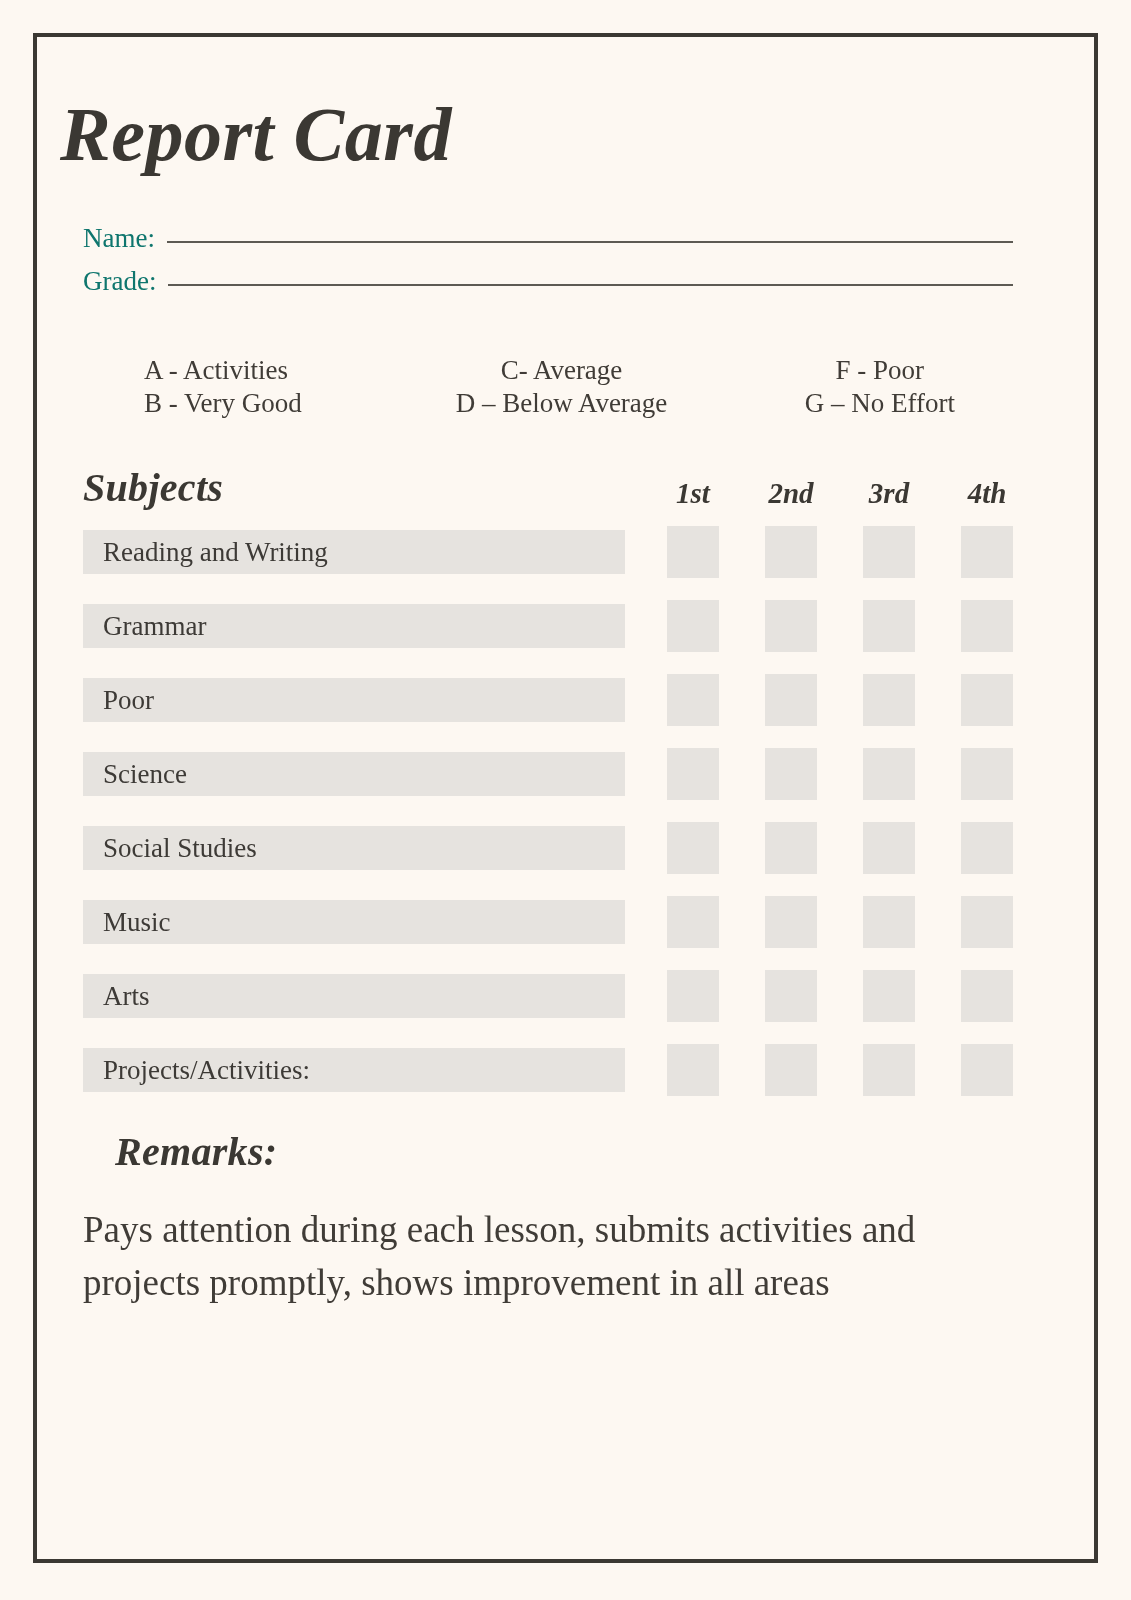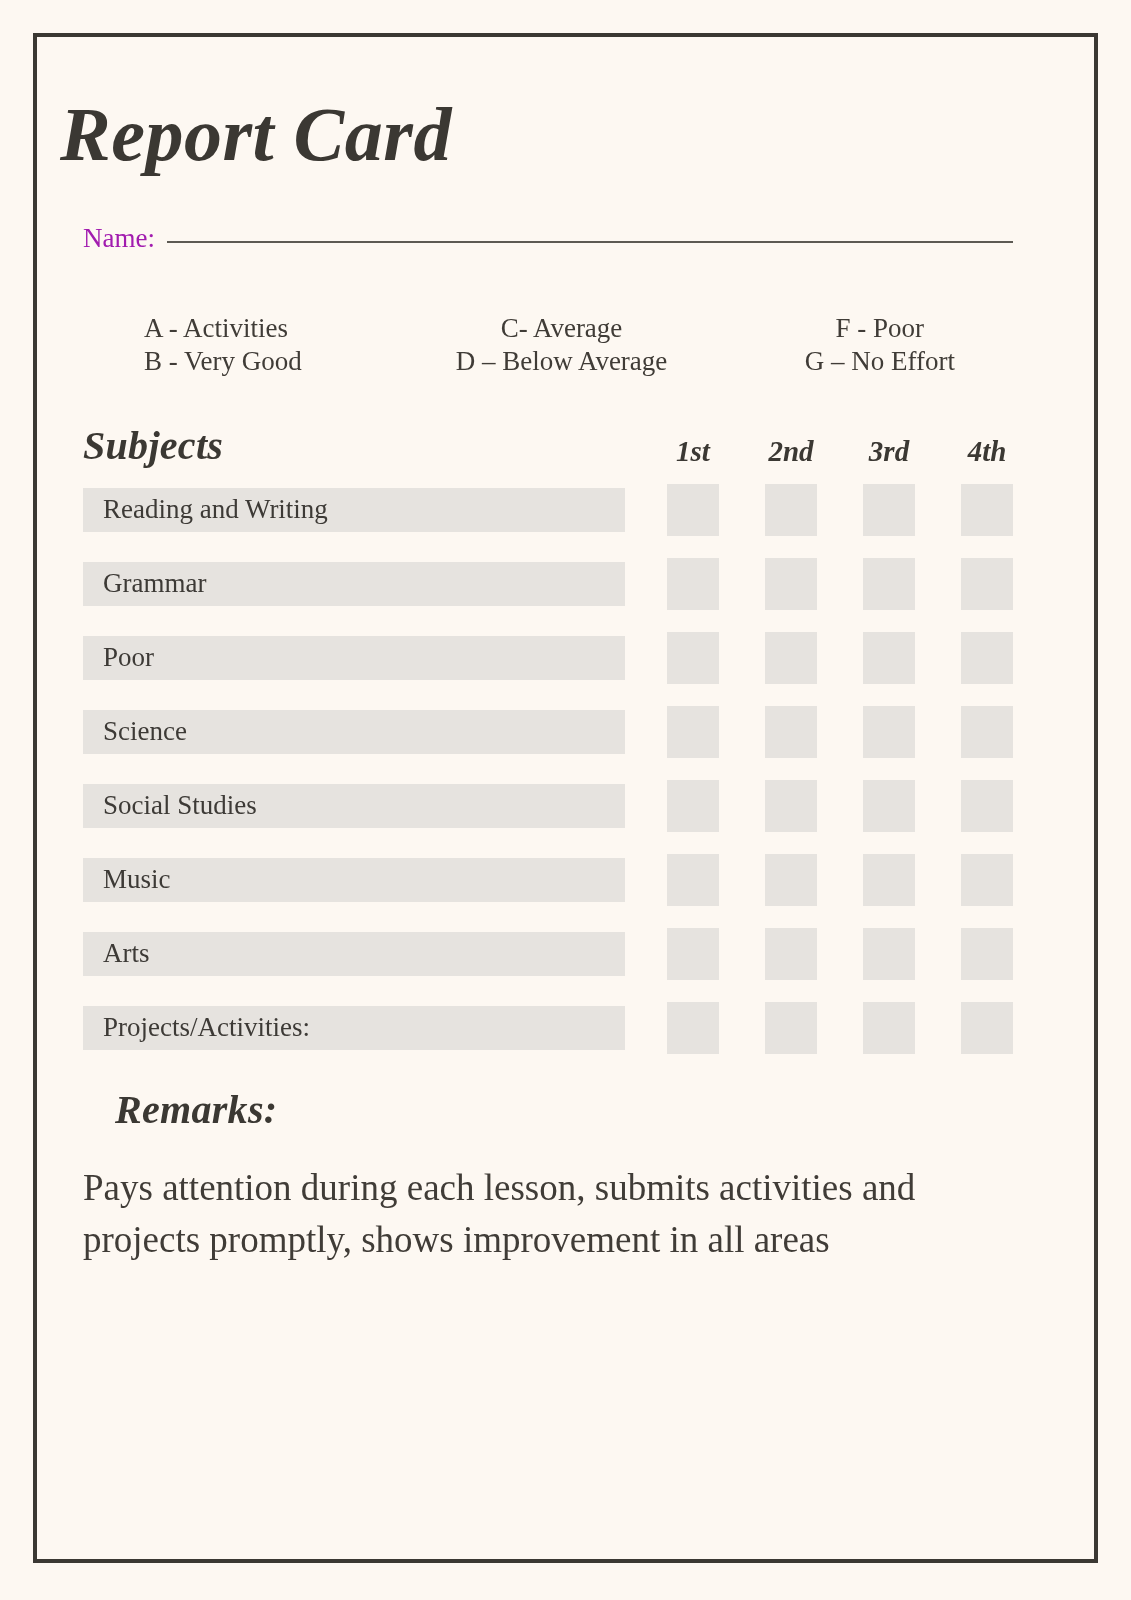--- a/index.html
+++ b/index.html
@@ -64,21 +64,21 @@
   }
   .field-row {
     display: flex;
     align-items: baseline;
     margin-bottom: 13px;
   }
   .field-label {
     font-size: 27px;
     line-height: 1.1;
     white-space: nowrap;
-    color: #a21caf;
+    color: #0f766e;
   }
   .field-rule {
     flex: 1 1 auto;
     height: 0;
     border-bottom: 2px solid #5d5a54;
     margin-left: 12px;
     position: relative;
     top: -4px;
   }
 
@@ -210,20 +210,24 @@
 
   <div class="content">
 
     <h1 class="title">Report Card</h1>
 
     <div class="fields">
       <div class="field-row">
         <span class="field-label">Name:</span>
         <span class="field-rule"></span>
       </div>
+      <div class="field-row">
+        <span class="field-label">Grade:</span>
+        <span class="field-rule"></span>
+      </div>
     </div>
 
     <div class="legend">
       <div class="legend-col c1">
         <div class="legend-line">A - Activities</div>
         <div class="legend-line">B - Very Good</div>
       </div>
       <div class="legend-col c2">
         <div class="legend-line">C- Average</div>
         <div class="legend-line">D – Below Average</div>

